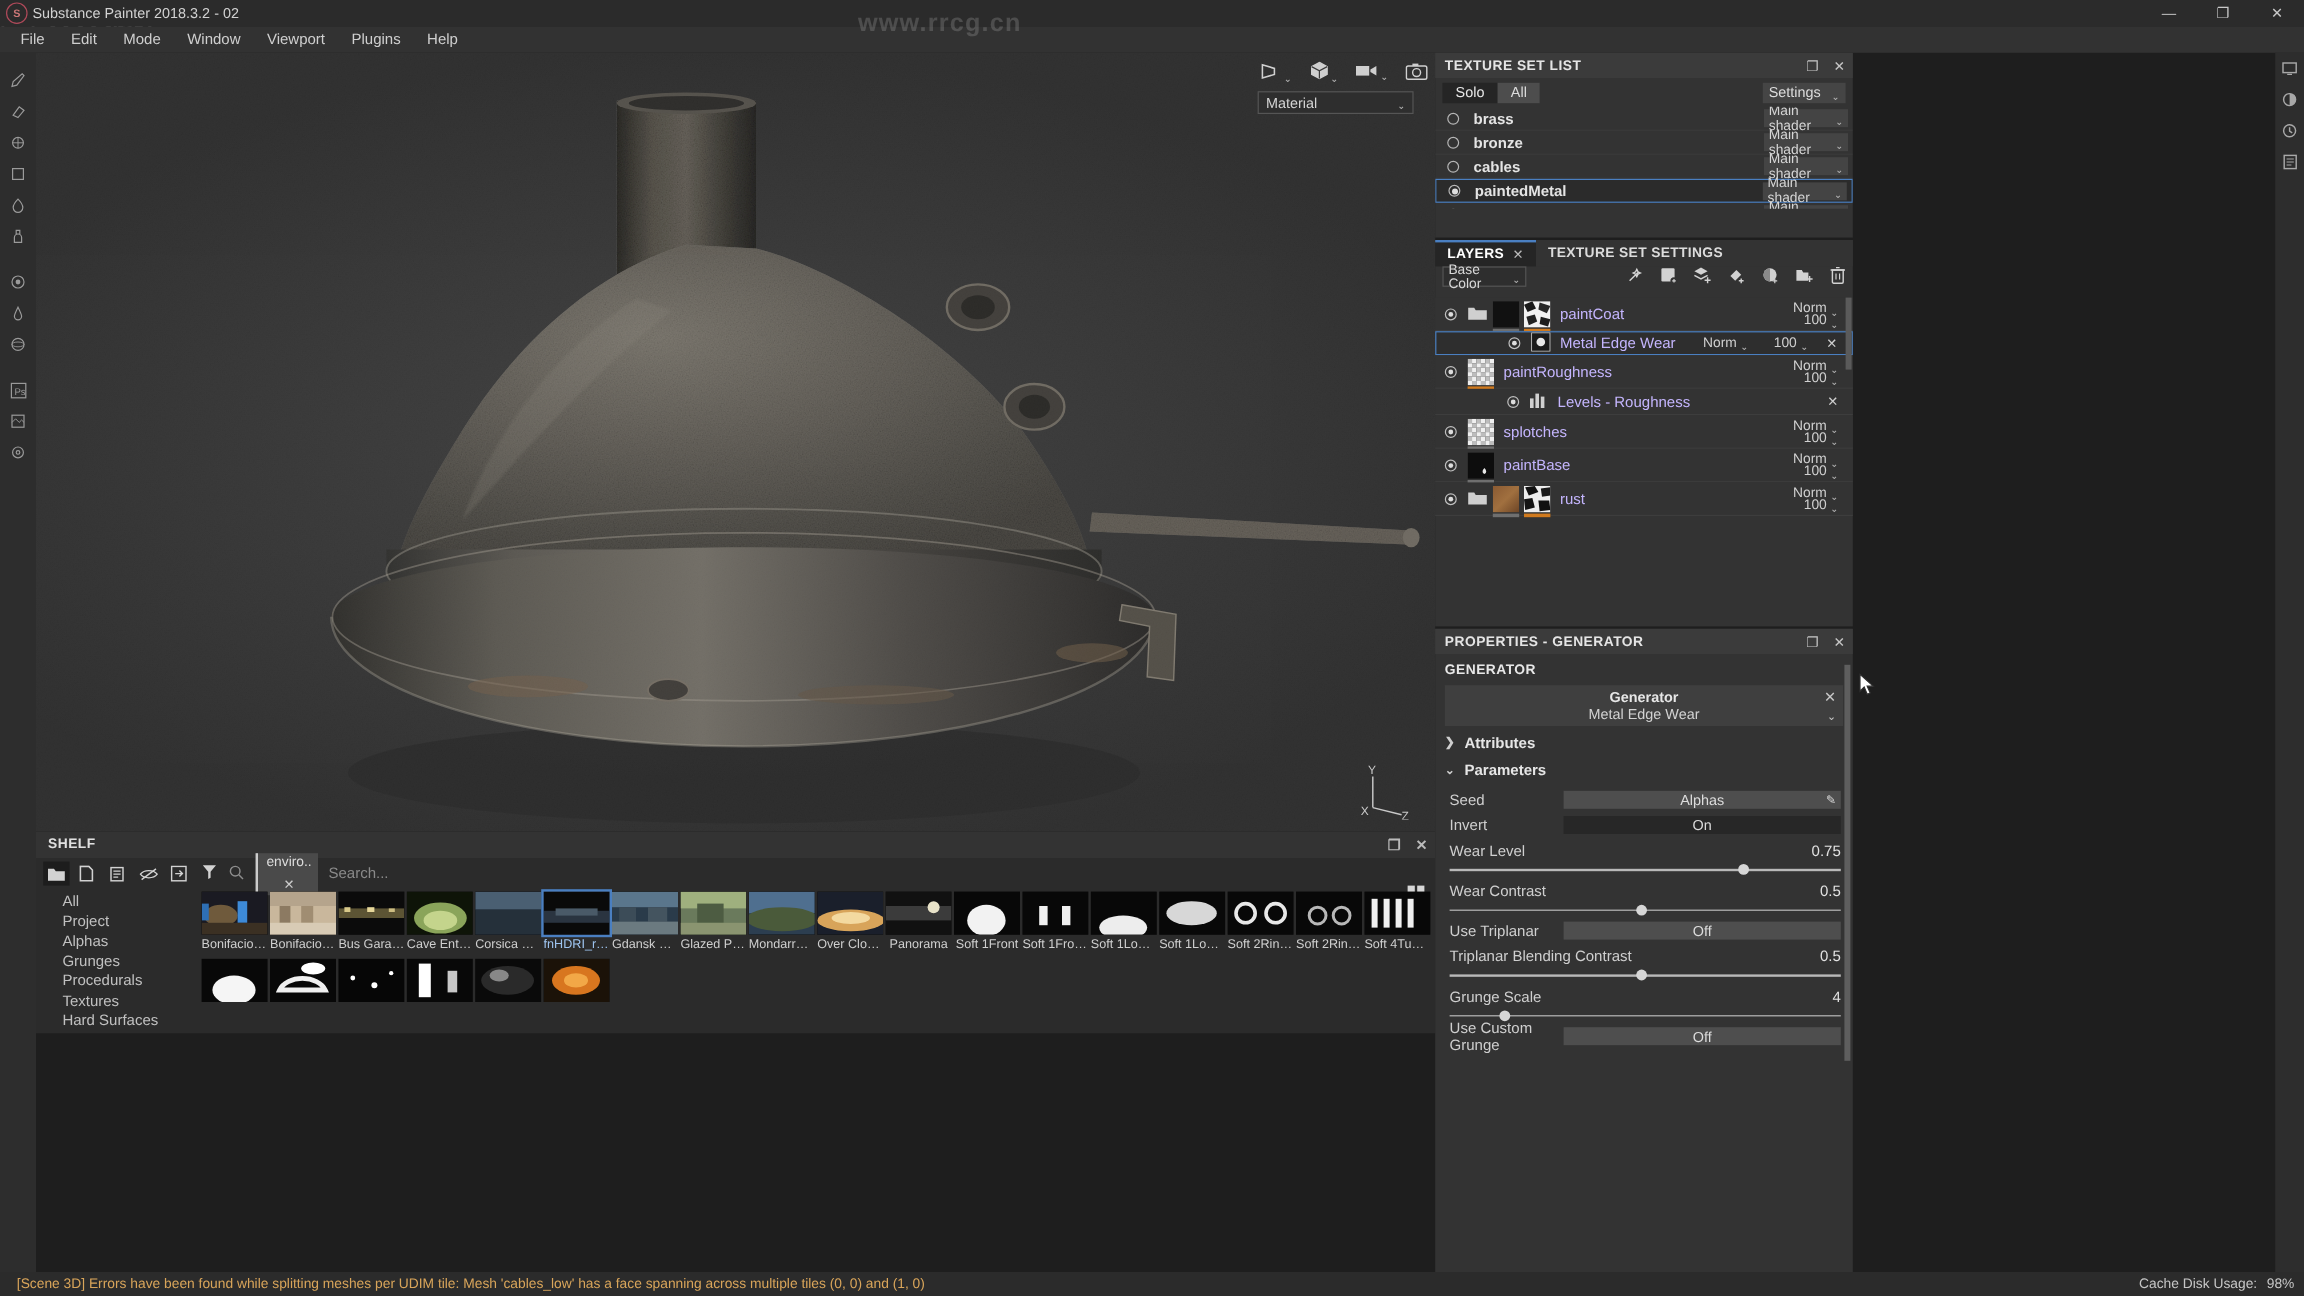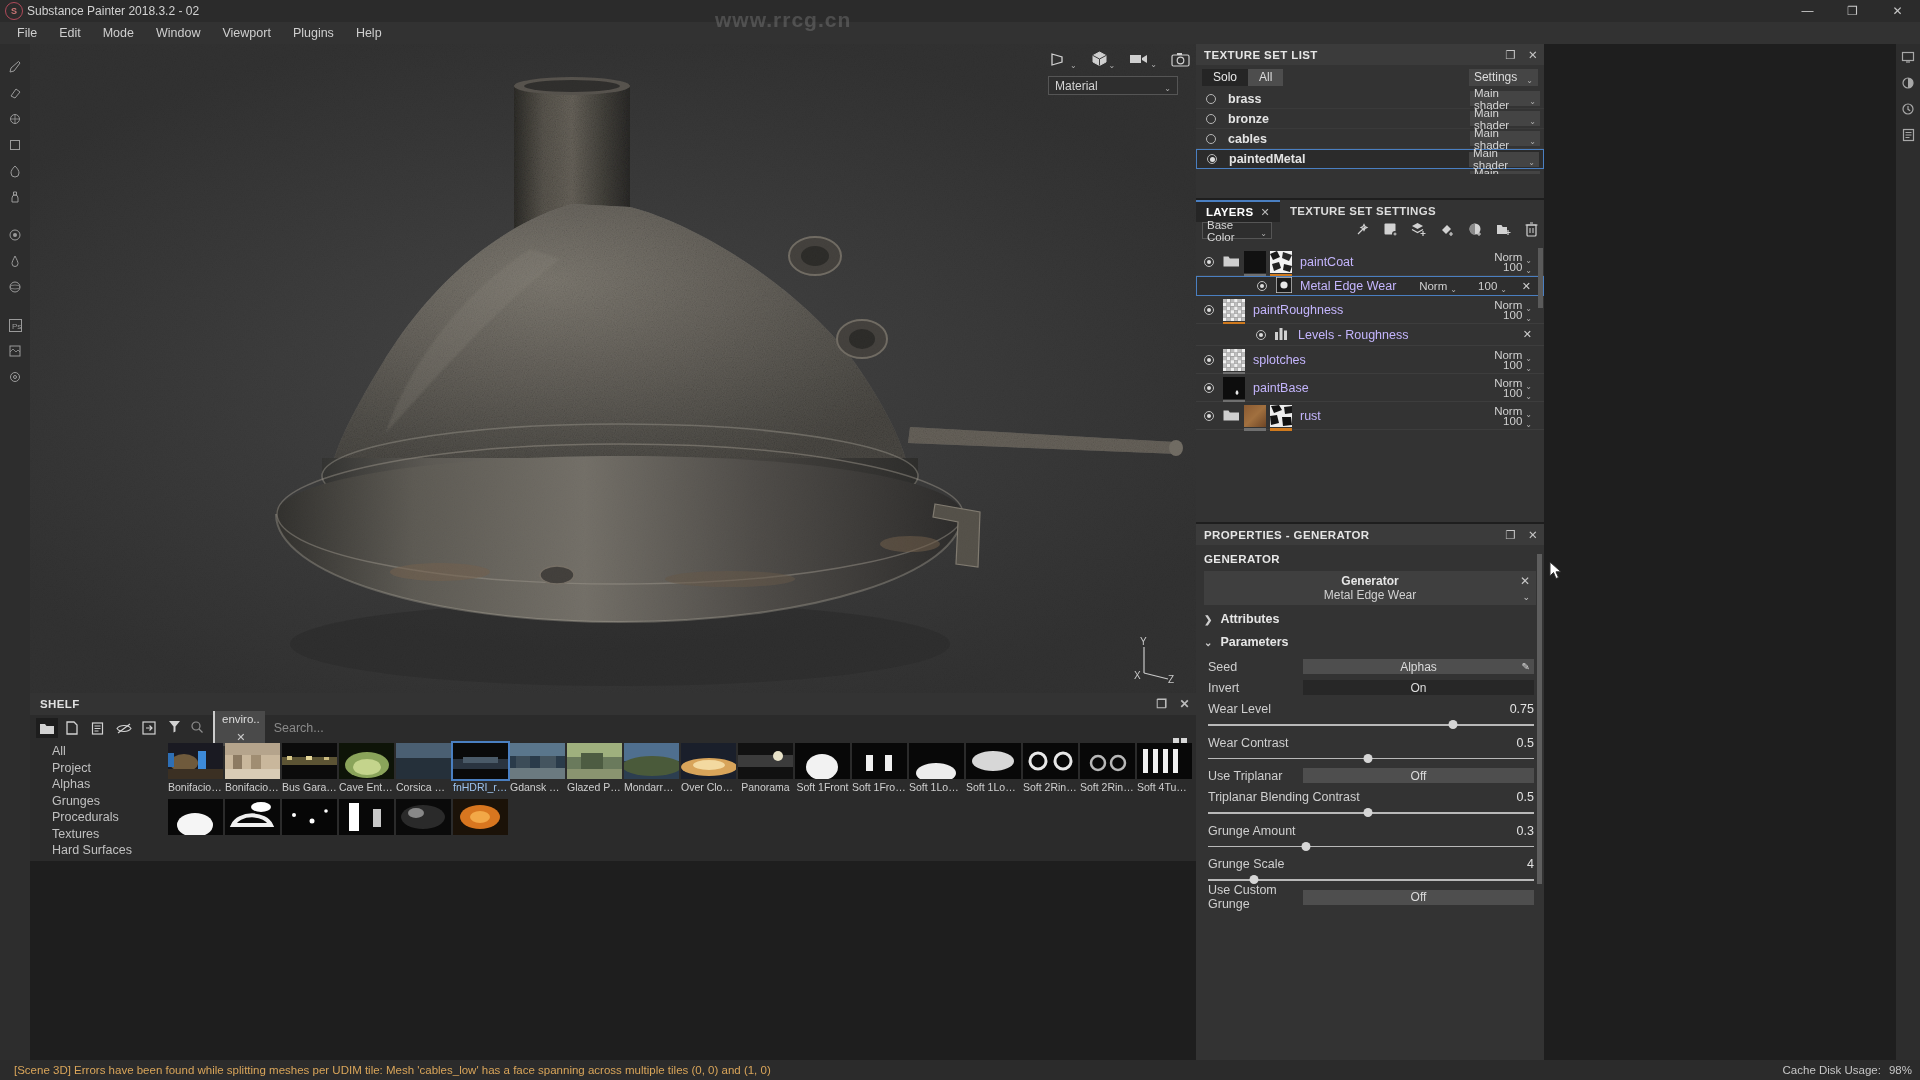--- a/index.html
+++ b/index.html
@@ -1157,29 +1157,20 @@
             <div class="sl-top">
               <span class="sl-lab">Triplanar Blending Contrast</span>
               <span class="sl-val">0.5</span>
             </div>
             <div class="track">
               <span class="knob" style="left:49%"></span>
             </div>
           </div>
           <div class="sliderow">
             <div class="sl-top">
-              <span class="sl-lab">Grunge Amount</span>
-              <span class="sl-val">0.3</span>
-            </div>
-            <div class="track">
-              <span class="knob" style="left:30%"></span>
-            </div>
-          </div>
-          <div class="sliderow">
-            <div class="sl-top">
               <span class="sl-lab">Grunge Scale</span>
               <span class="sl-val">4</span>
             </div>
             <div class="track">
               <span class="knob" style="left:14%"></span>
             </div>
           </div>
           <div class="prow">
             <span class="plabel">Use Custom Grunge</span>
             <span class="pbtn light">

